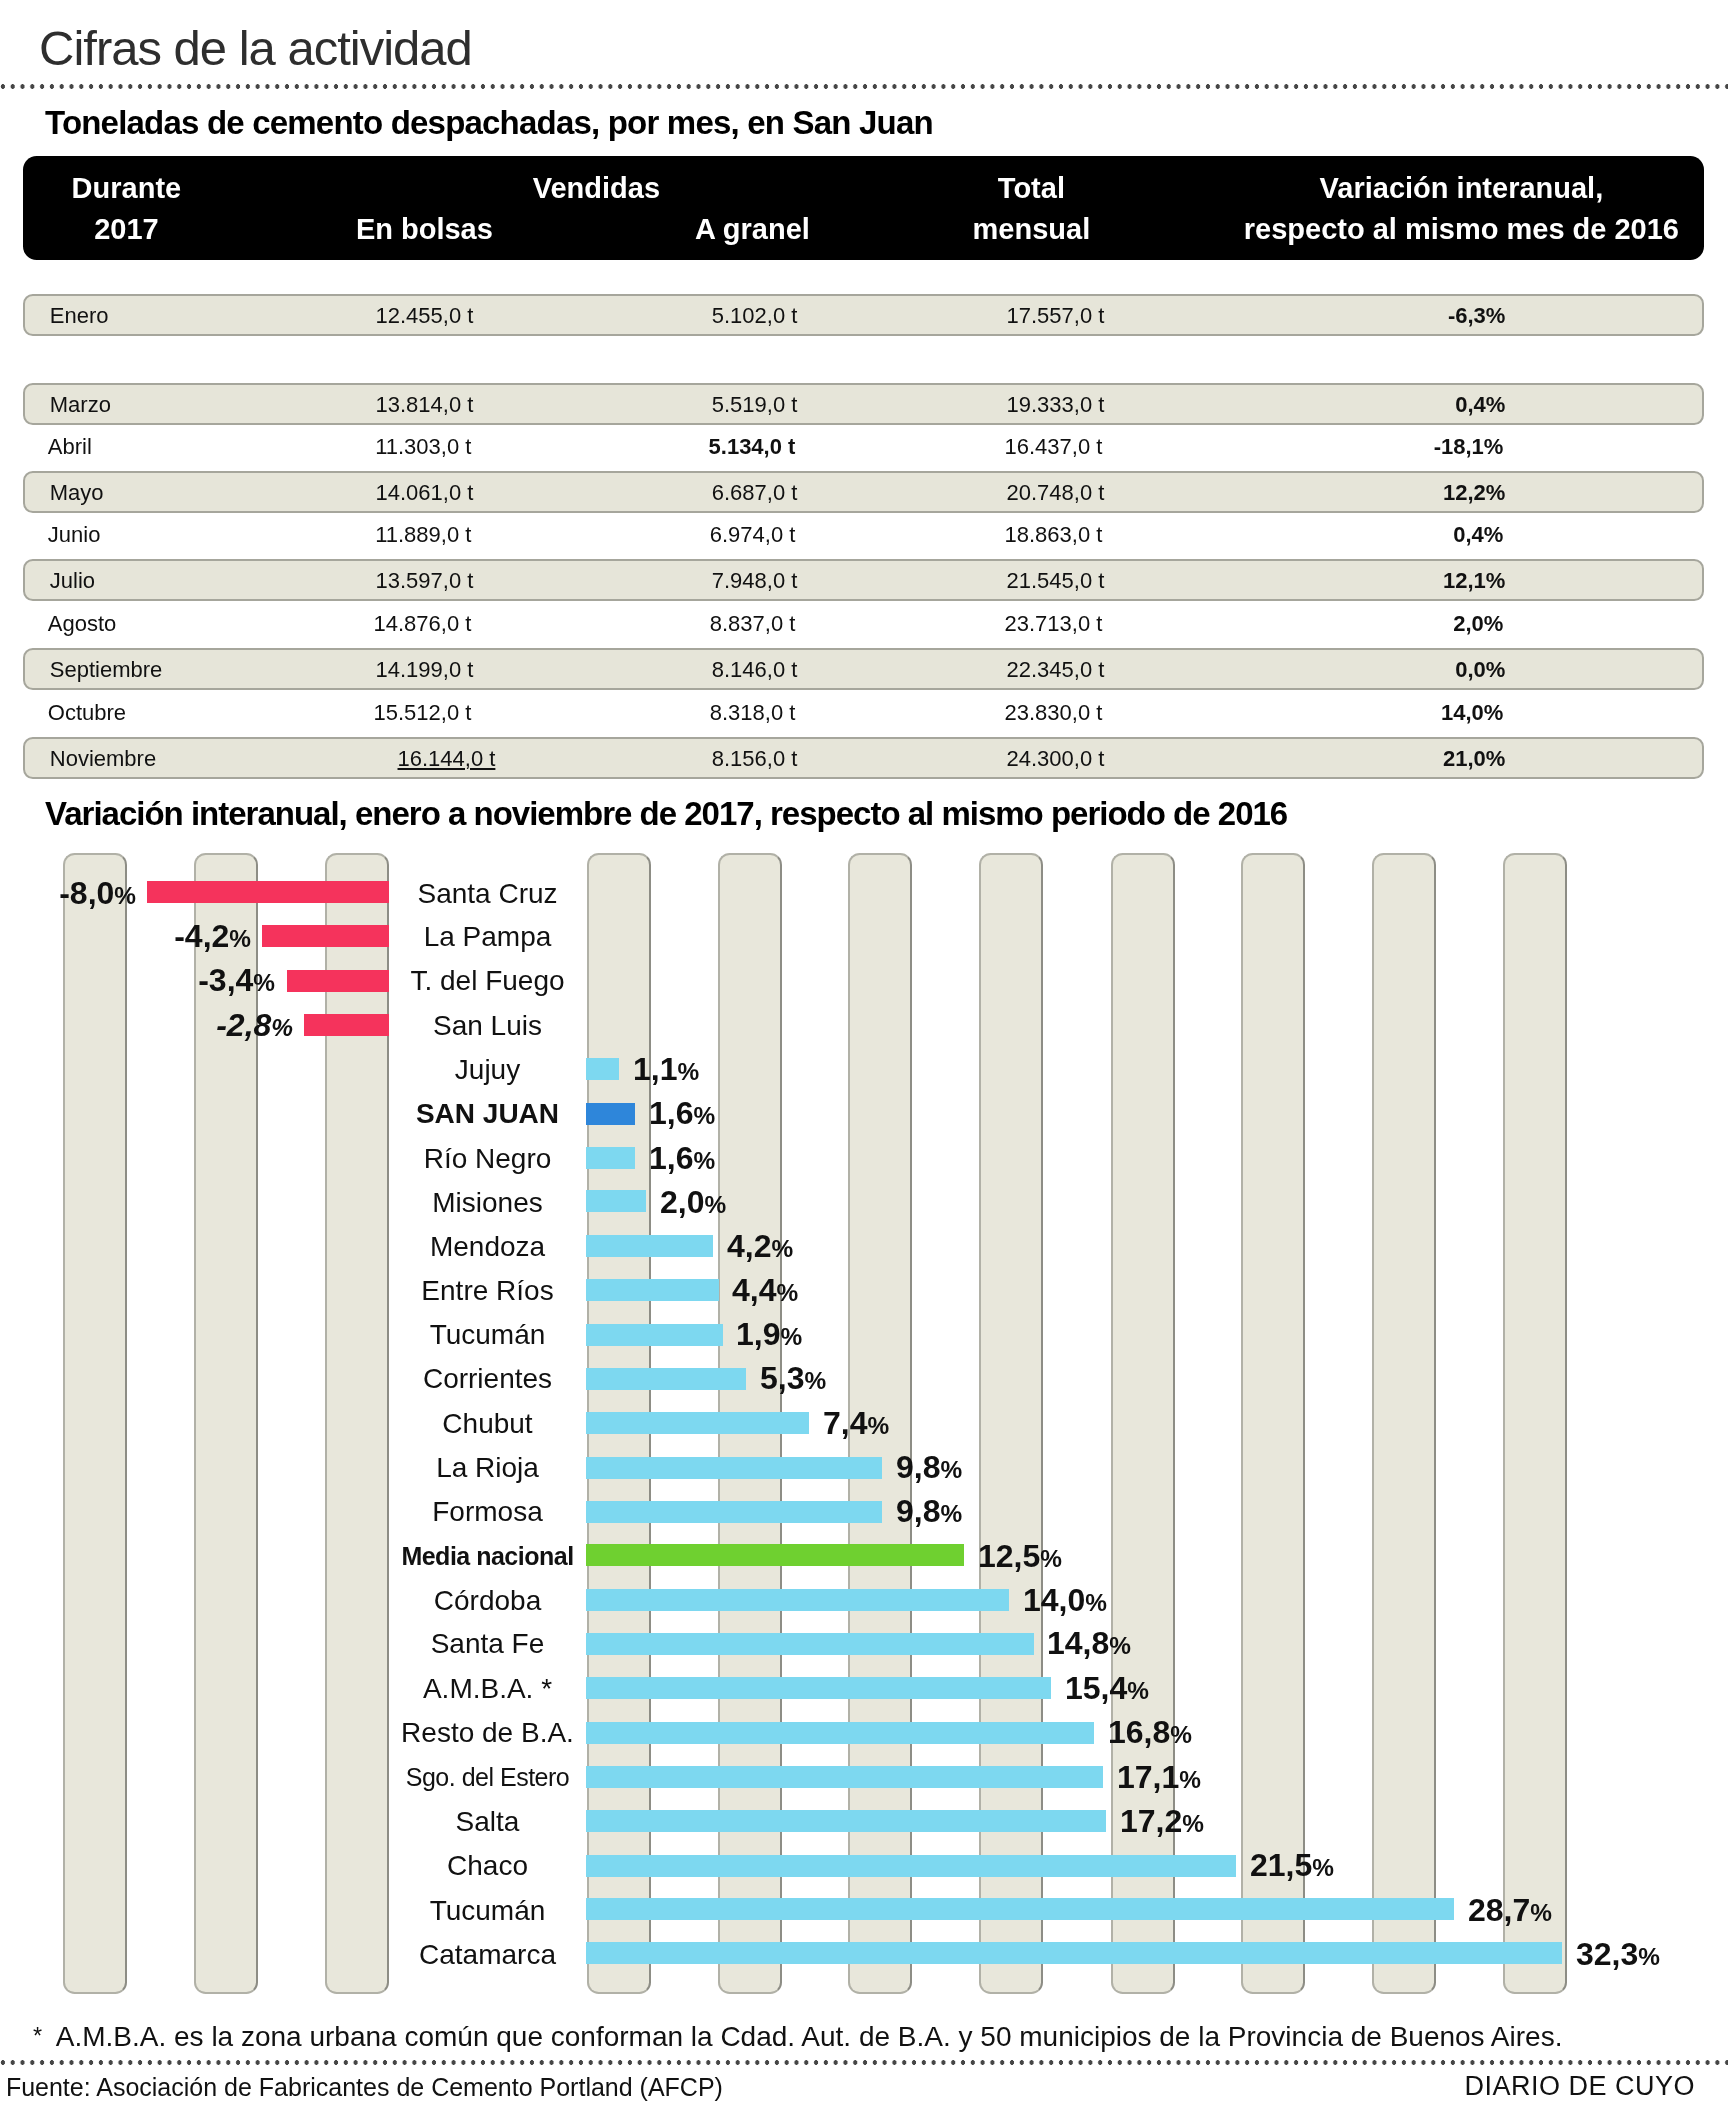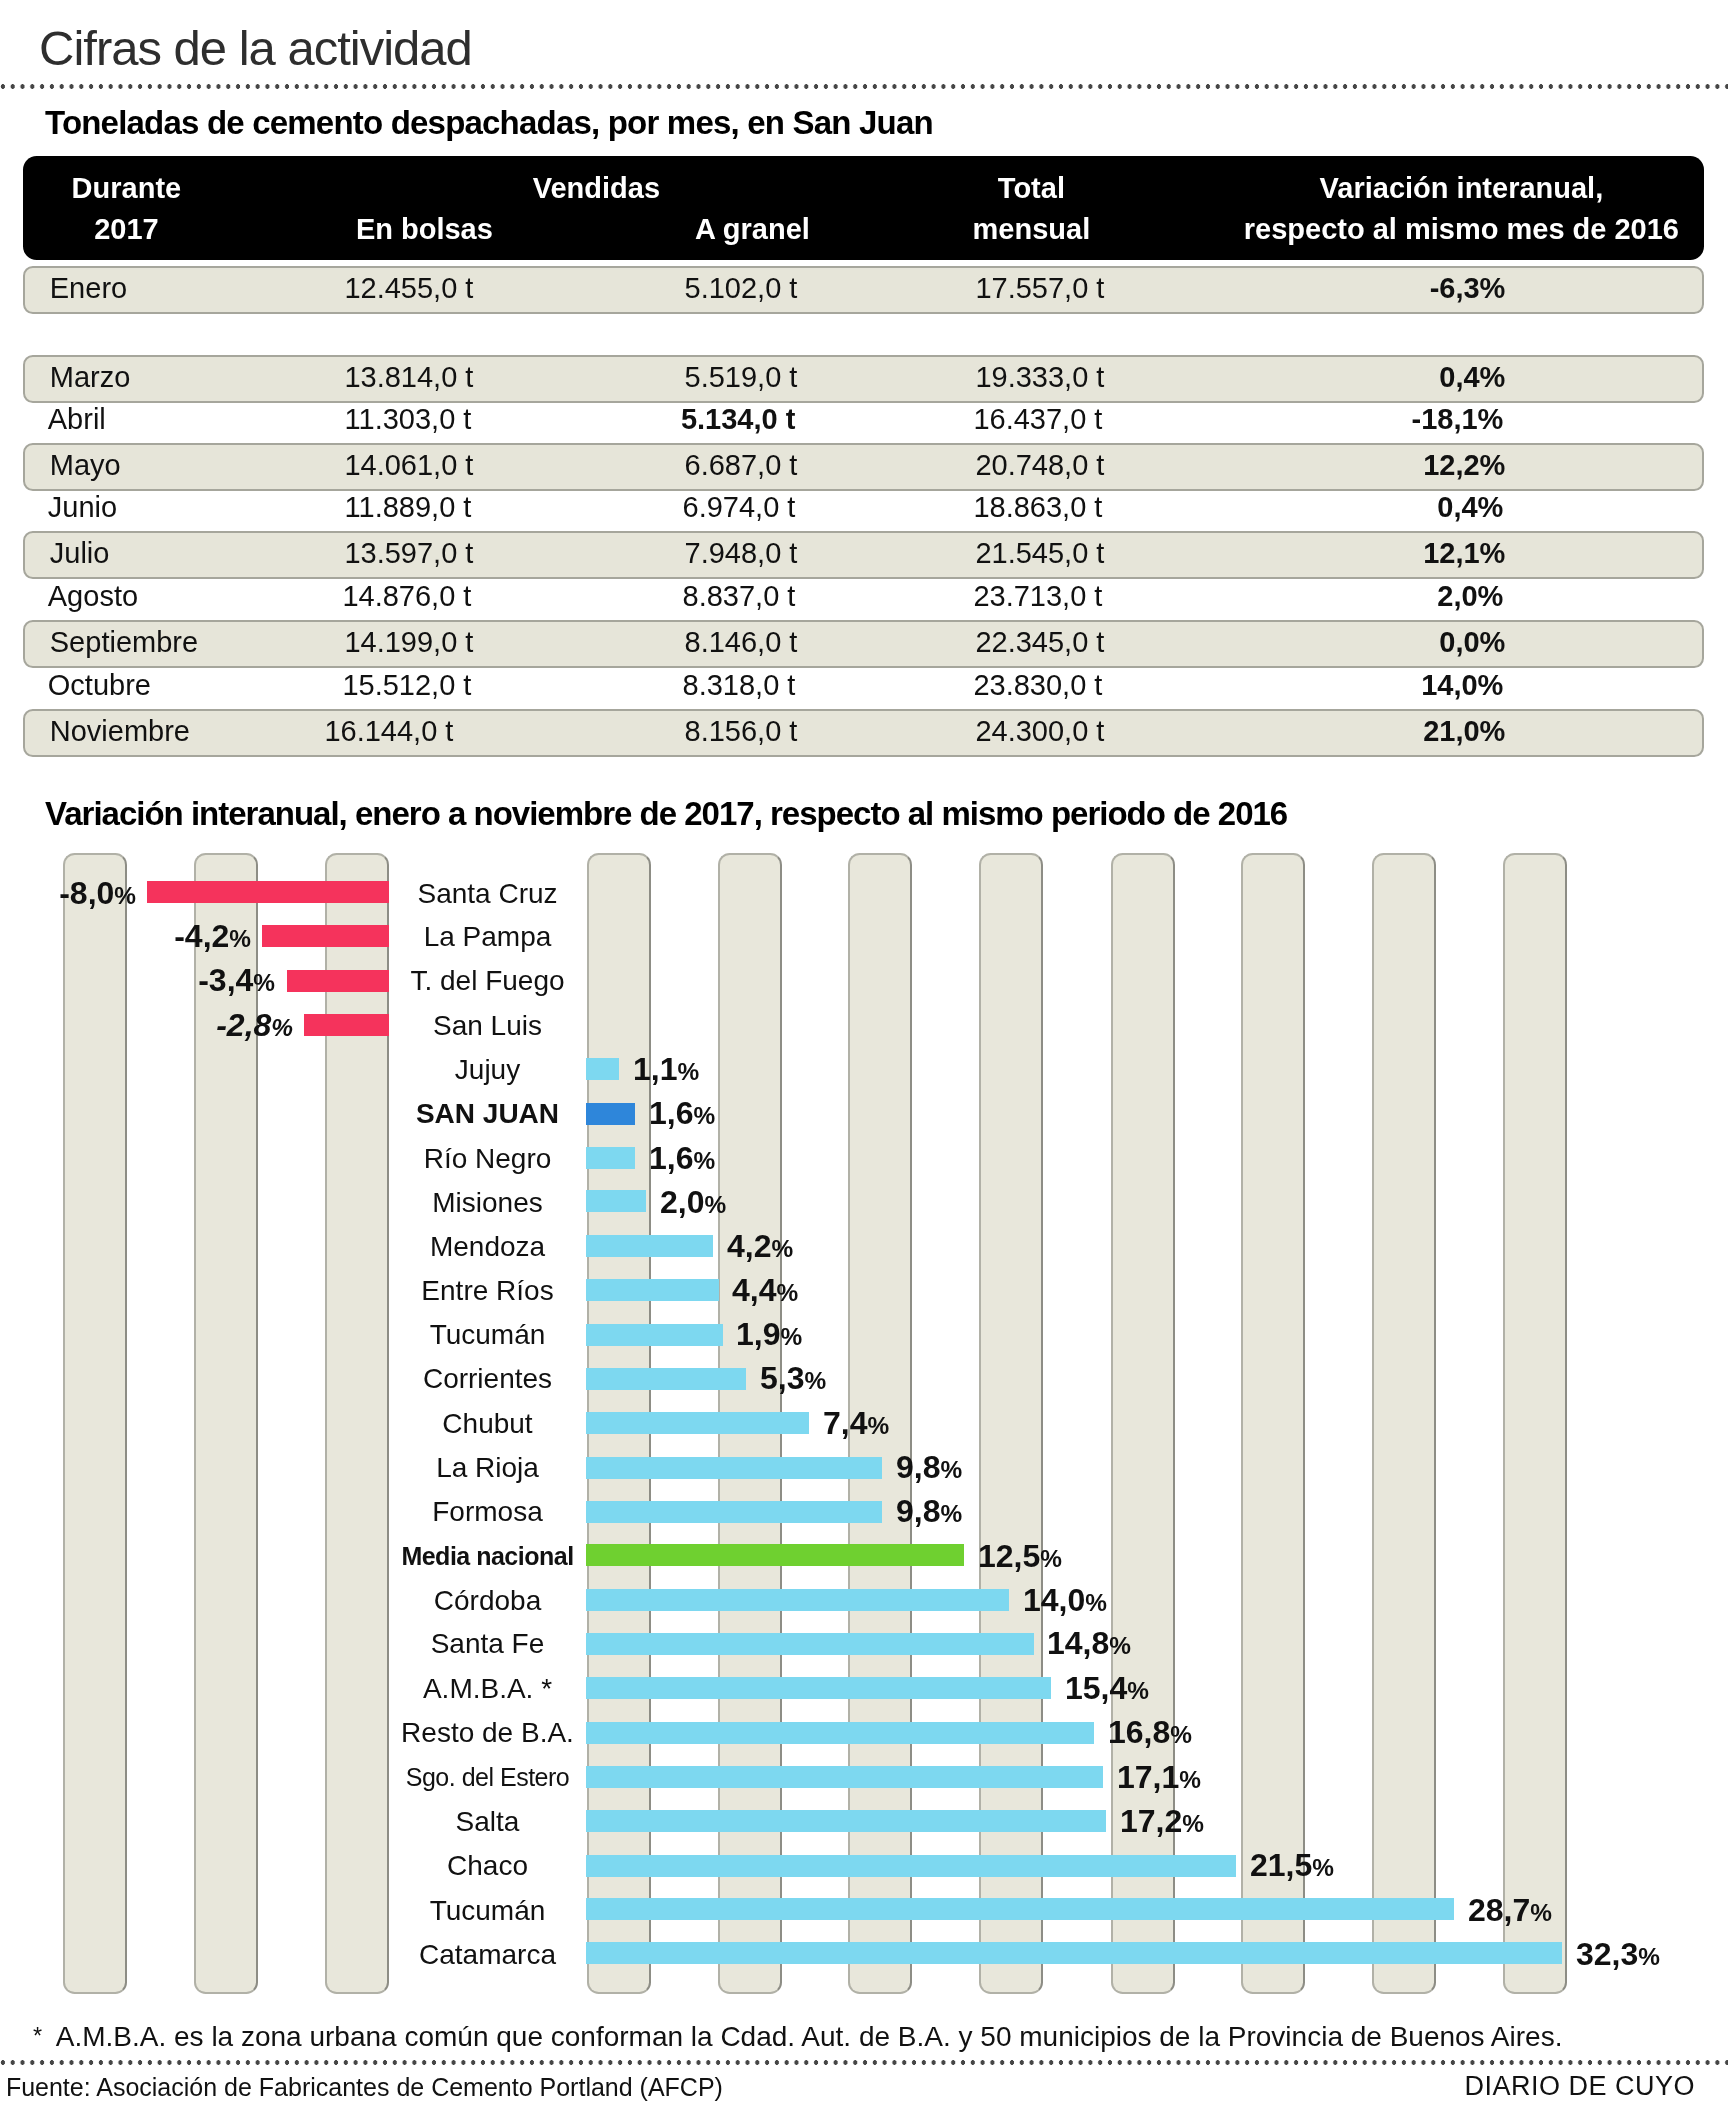--- a/index.html
+++ b/index.html
@@ -14,21 +14,21 @@
     background-size:9.8px 6.8px;background-repeat:repeat-x;}
   #rule-top{top:83px;}
   #rule-bottom{top:2059px;}
 
   
   #table-title{left:45px;top:104px;font-size:33px;font-weight:700;letter-spacing:-0.8px;color:#000;white-space:nowrap;}
   #thead{left:23.4px;top:156px;width:1681px;height:104px;background:#000;border-radius:13.7px;color:#fff;font-weight:700;font-size:29px;}
   #thead .hl{position:absolute;transform:translateX(-50%);white-space:nowrap;}
   .hrow1{top:15.6px;} .hrow2{top:57px;}
   #tbody{left:23.4px;top:266px;width:1681px;height:488px;}
-  .trow{position:absolute;left:0;width:1681px;height:48px;font-size:29px;}
+  .trow{position:absolute;left:0;width:1681px;height:42px;font-size:22px;margin-top:28px;}
   .trow.striped{background:#e6e5d9;border:2px solid #a6a69c;border-radius:9.8px;box-sizing:border-box;}
   .trow .cell{position:absolute;top:0;line-height:40px;white-space:nowrap;}
   .cell.month{left:24.4px;}
   .cell.num{transform:translateX(-100%);}
   .cell.yoy{font-weight:700;}
 
   
   #chart-title{left:45px;top:795px;font-size:33px;font-weight:700;letter-spacing:-1px;white-space:nowrap;color:#000;}
   #chart{left:0;top:853px;width:1728px;height:1143px;}
   .stripe{position:absolute;top:0;height:1141px;width:64px;background:#e8e7db;
@@ -129,21 +129,21 @@
       </div>
       <div class="trow" style="top: 399px;">
         <span class="cell month">Octubre</span>
         <span class="cell num" style="left: 448px;">15.512,0 t</span>
         <span class="cell num" style="left: 772px;">8.318,0 t</span>
         <span class="cell num" style="left: 1079px;">23.830,0 t</span>
         <span class="cell num yoy" style="left: 1480px;">14,0%</span>
       </div>
       <div class="trow striped" style="top: 443px;">
         <span class="cell month">Noviembre</span>
-        <span class="cell num" style="left: 428px;">16.144,0 t</span>
+        <span class="cell num" style="left: 470px; text-decoration: underline;">16.144,0 t</span>
         <span class="cell num" style="left: 772px;">8.156,0 t</span>
         <span class="cell num" style="left: 1079px;">24.300,0 t</span>
         <span class="cell num yoy" style="left: 1480px;">21,0%</span>
       </div>
     </div>
 
   <div class="abs" id="chart-title">Variación interanual, enero a noviembre de 2017, respecto al mismo periodo de 2016</div>
 
   <div class="abs" id="chart">
     <div id="stripes">

